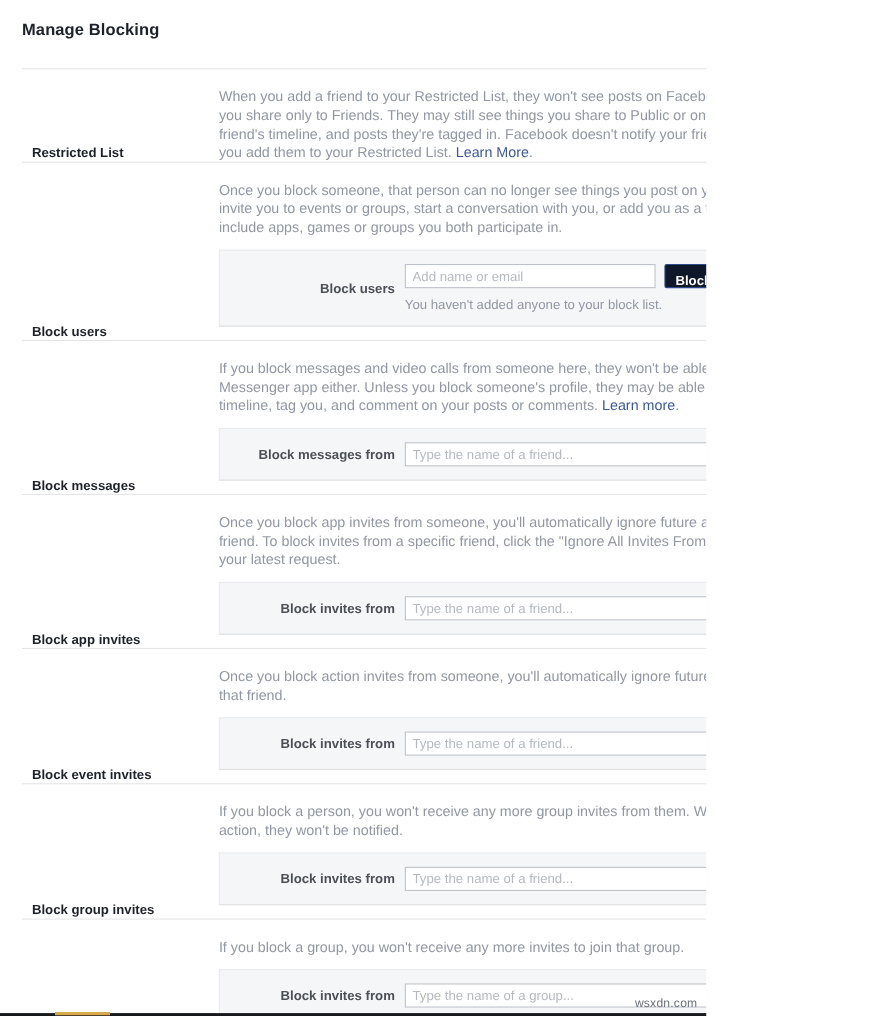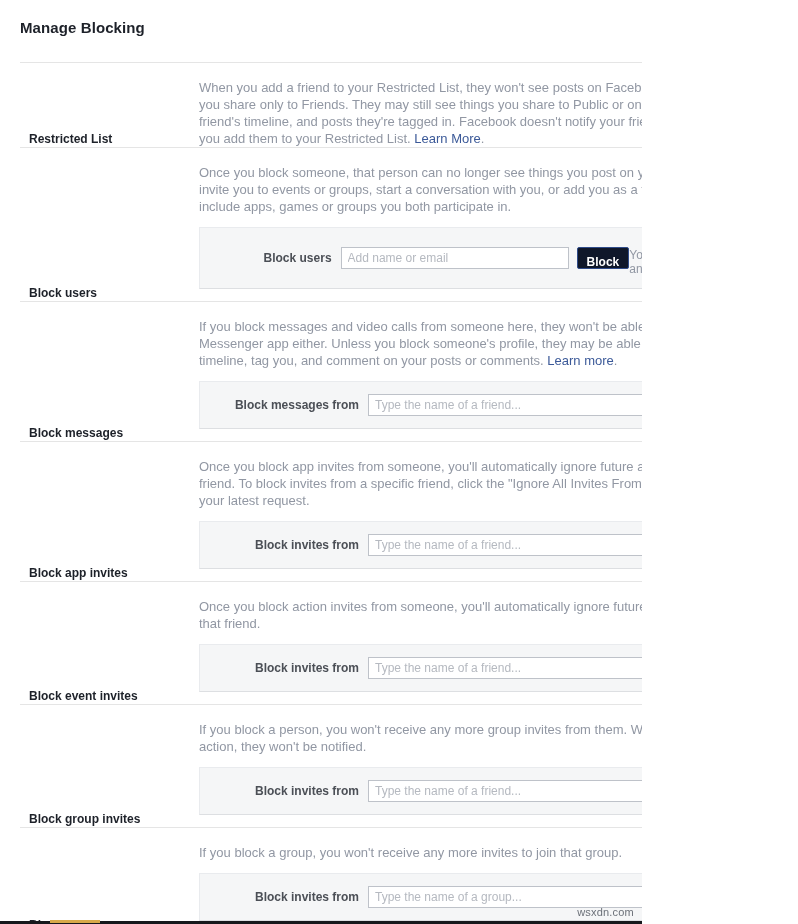--- a/index.html
+++ b/index.html
@@ -134,21 +134,21 @@
     line-height: 20px;
     padding: 4px 9px;
     margin-left: 8px;
     cursor: pointer;
   }
   .helper-text {
     font-size: 12px;
     color: #9197a3;
     margin-top: 8px;
   }
-  .stack { display: flex; flex-direction: row; }
+  .stack { display: flex; flex-direction: column; }
 
   
   .bottom-bar {
     position: absolute;
     left: 0;
     bottom: 0;
     width: 798px;
     height: 3px;
     background: #16181c;
   }

